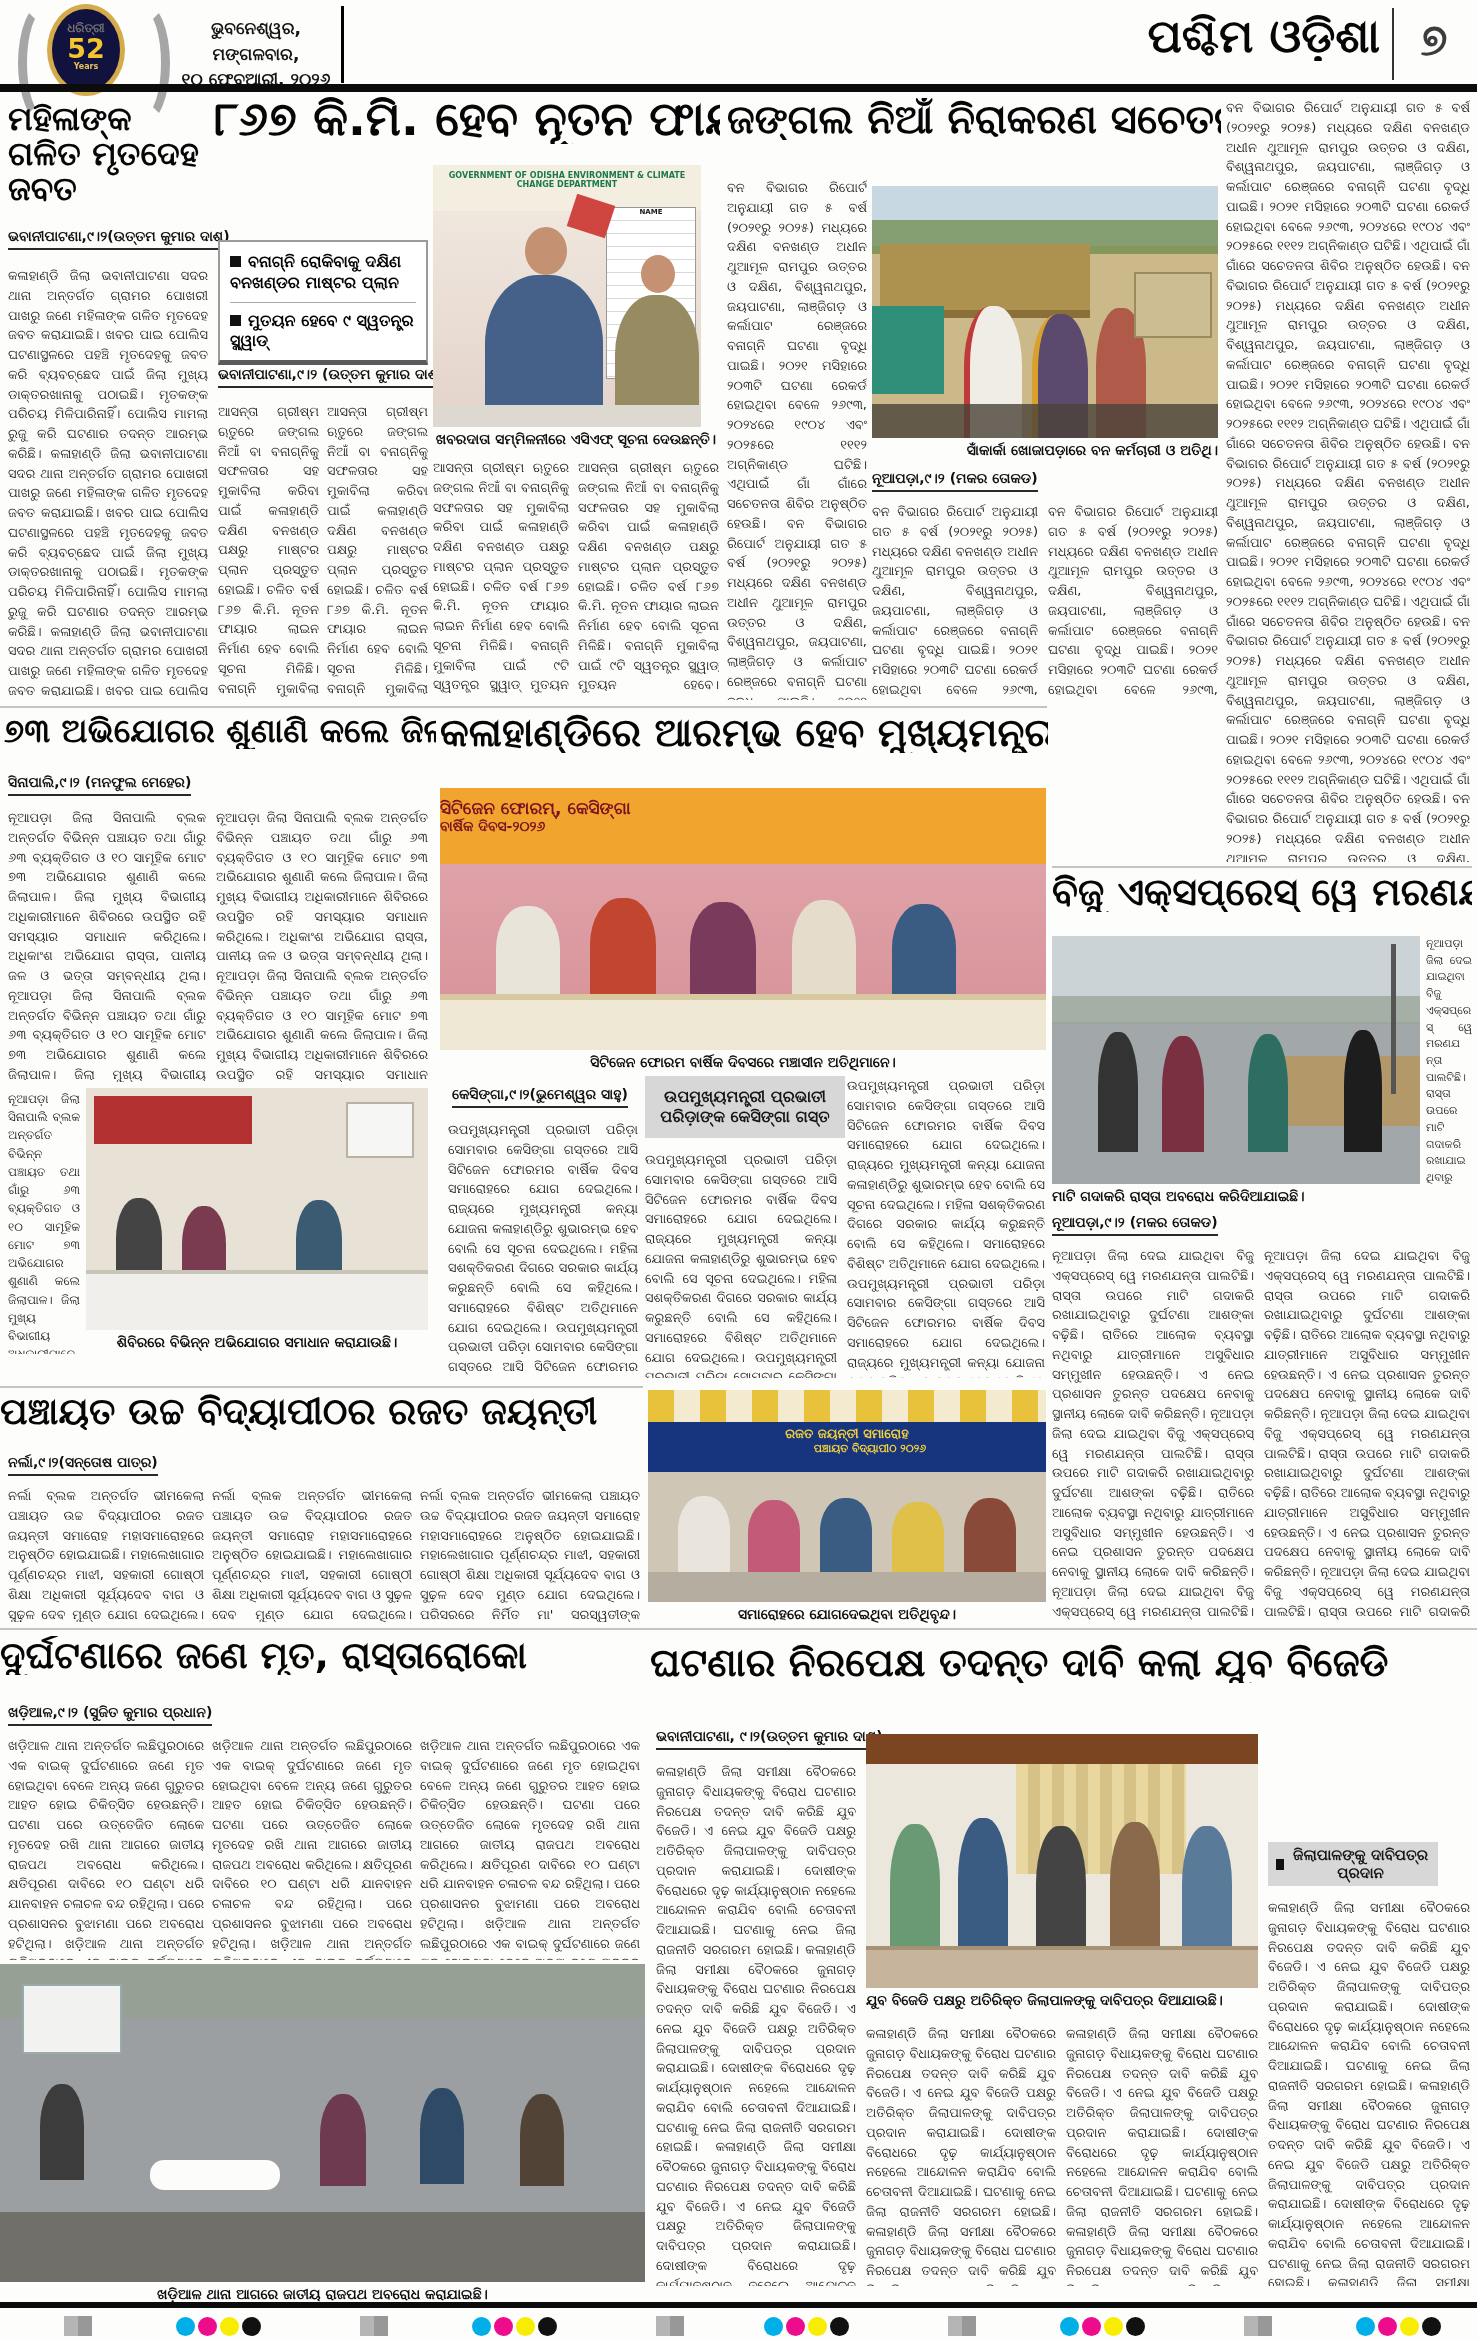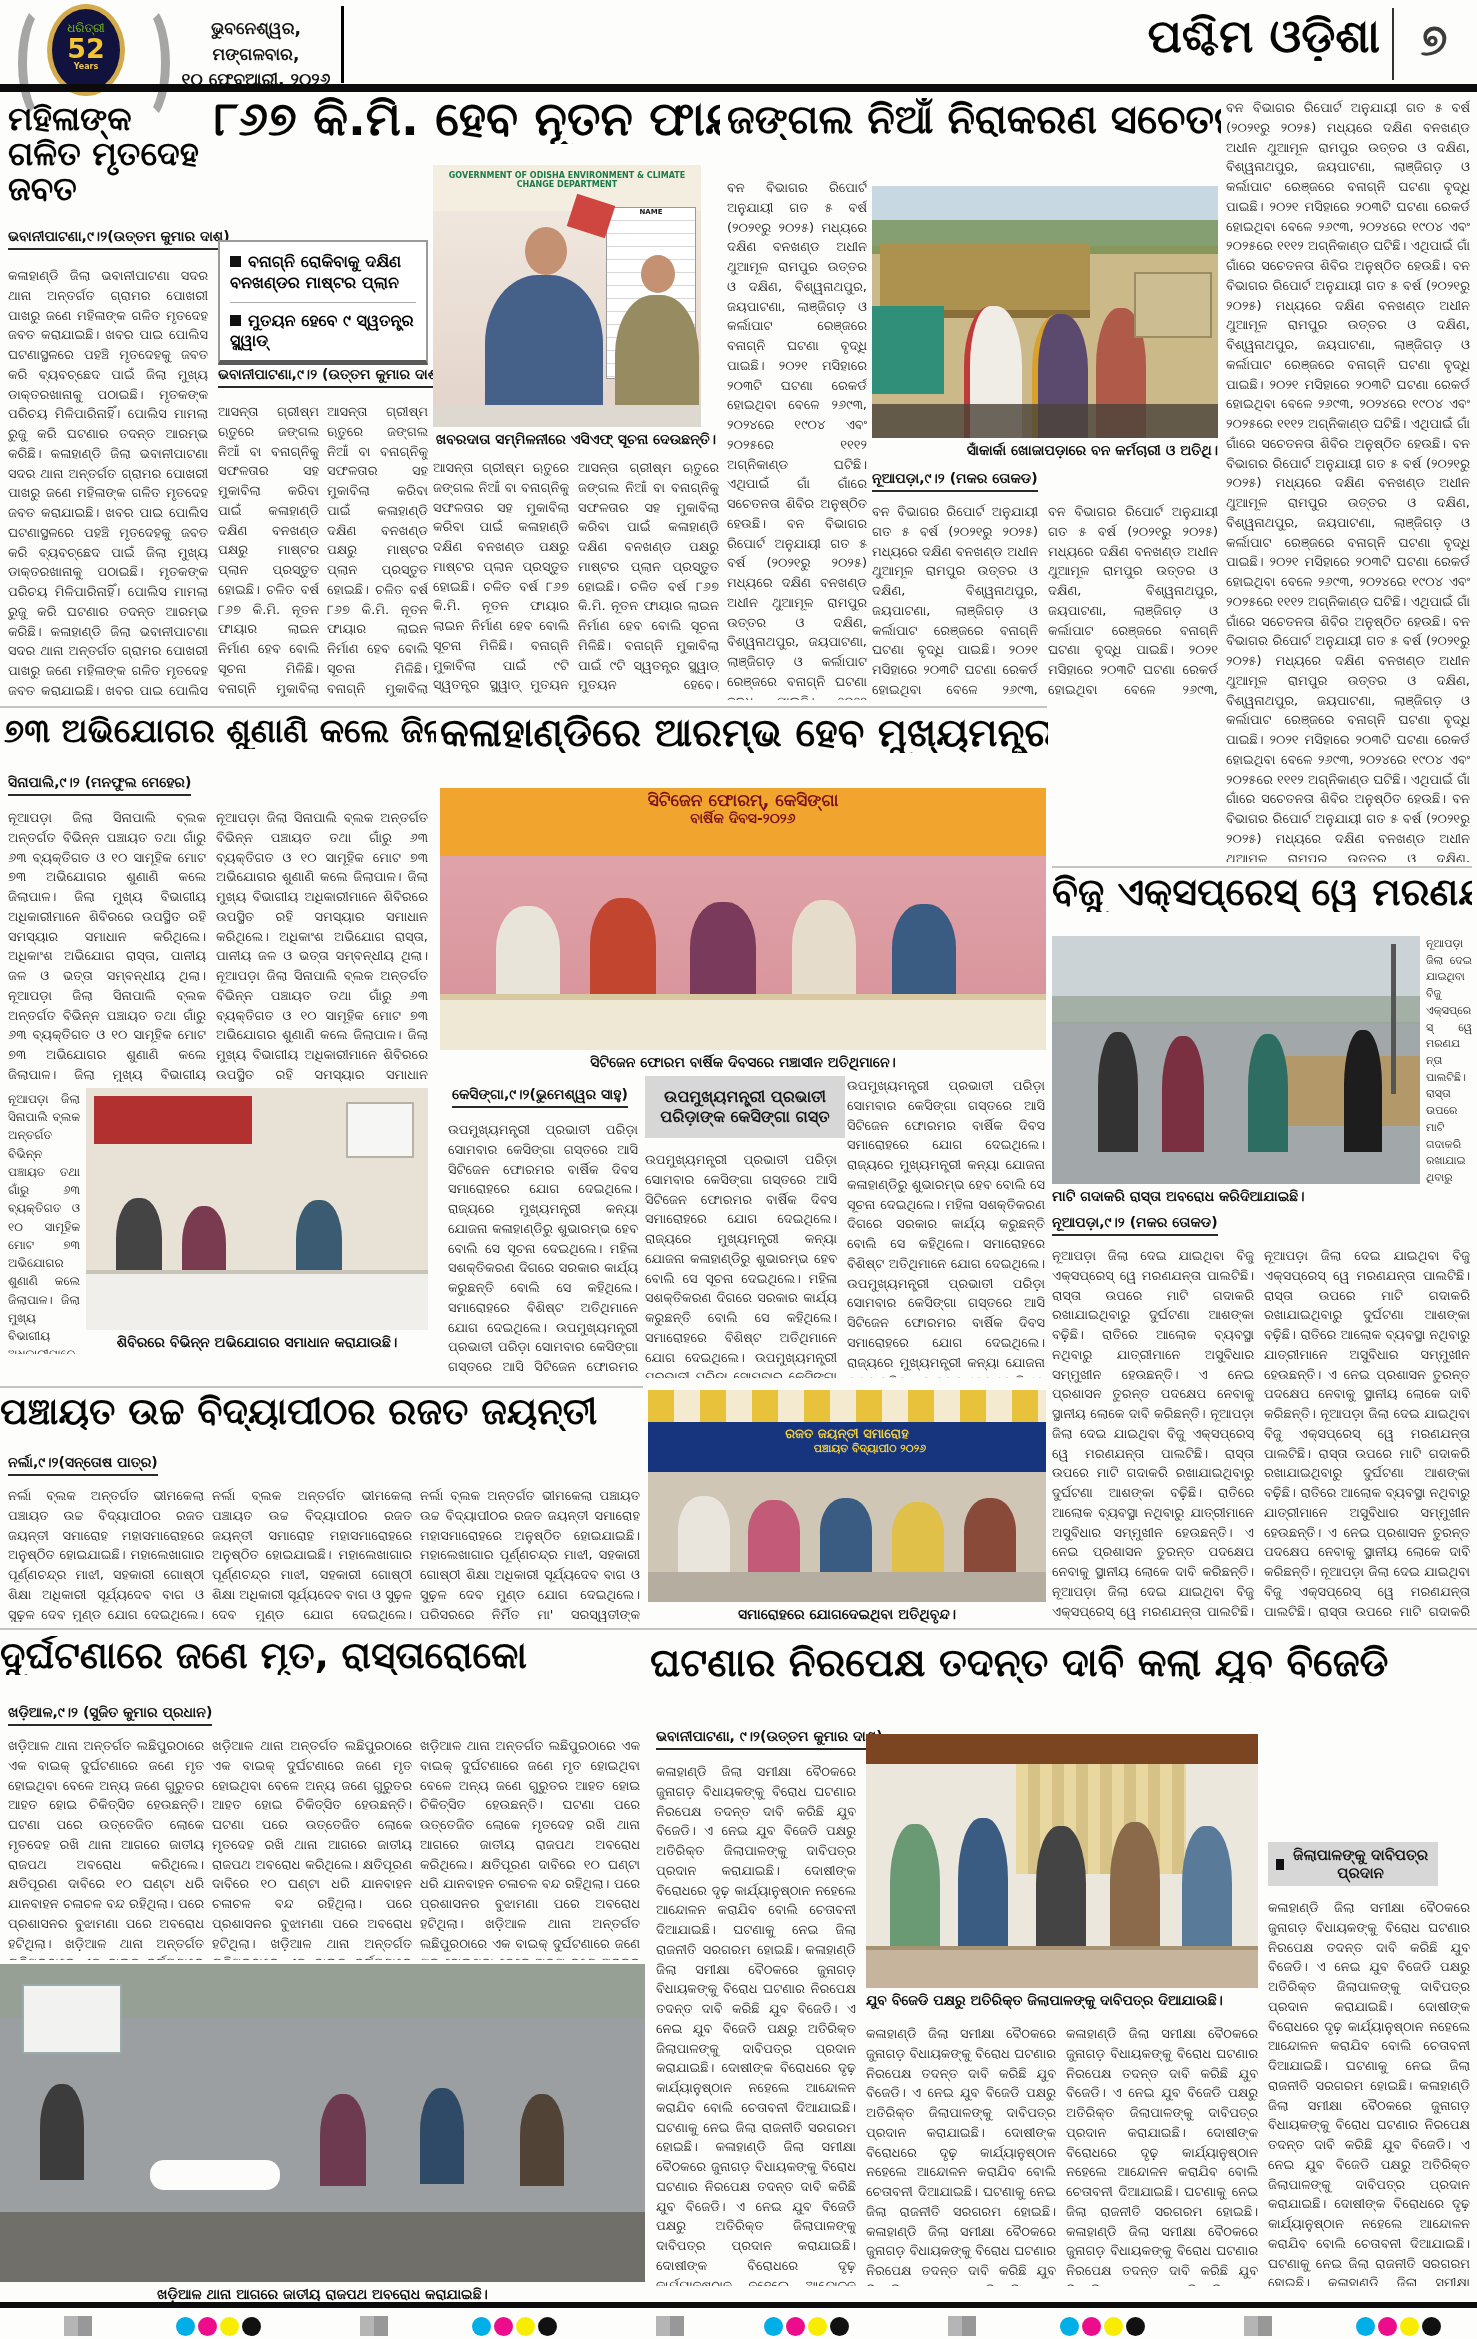--- a/index.html
+++ b/index.html
@@ -35,21 +35,21 @@
   .head{position:absolute;border-radius:50%;background:#c49173;}
 </style>
 </head>
 <body>
 
 <div class="page">
 
   <div class="paren" style="left:18px;top:2px;border-left:9px solid #a6a6a6;"></div>
   <div class="paren" style="left:118px;top:2px;border-right:9px solid #a6a6a6;"></div>
   <div class="medal" style="left:47px;top:4px;">
-    <div style="color:#84cc16;font-size:12px;font-weight:400;margin-top:12px;">ଧରିତ୍ରୀ</div>
+    <div style="color:#737373;font-size:12px;font-weight:700;margin-top:12px;">ଧରିତ୍ରୀ</div>
     <div style="color:#f4c431;font-size:27px;font-weight:800;line-height:1;">52</div>
     <div style="color:#e9c25a;font-size:8px;font-weight:700;">Years</div>
   </div>
   <div class="abs" style="left:178px;top:16px;width:156px;text-align:center;font-weight:800;font-size:17px;line-height:1.5;">
     <div>ଭୁବନେଶ୍ୱର, ମଙ୍ଗଳବାର,</div>
     <div>୧୦ ଫେବୃଆରୀ, ୨୦୨୬</div>
   </div>
   <div class="abs" style="left:341px;top:6px;width:3px;height:77px;background:#000;"></div>
   <div class="abs hl" style="left:930px;top:12px;width:450px;font-size:46px;text-align:right;">ପଶ୍ଚିମ ଓଡ଼ିଶା</div>
   <div class="abs" style="left:1392px;top:8px;width:2px;height:72px;background:#333;"></div>
@@ -116,21 +116,21 @@
     <div class="ph" style="right:14px;top:14px;width:64px;height:52px;background:#f6f6f4;border:2px solid #b8b2a4;"></div>
     <div class="fig" style="left:30px;top:110px;width:46px;height:90px;background:#444;"></div>
     <div class="fig" style="left:96px;top:118px;width:44px;height:84px;background:#7a3a50;"></div>
     <div class="fig" style="left:210px;top:112px;width:46px;height:88px;background:#3a5b72;"></div>
     <div class="ph" style="left:0;bottom:0;right:0;height:56px;background:#f0efeb;border-top:4px solid #c9c4b8;"></div>
   </div>
   <div class="abs cap" style="left:86px;top:1334px;width:342px;text-align:center;">ଶିବିରରେ ବିଭିନ୍ନ ଅଭିଯୋଗର ସମାଧାନ କରାଯାଉଛି।</div>
 
   <div class="abs hl" style="left:440px;top:712px;width:608px;font-size:39px;">କଳାହାଣ୍ଡିରେ ଆରମ୍ଭ ହେବ ମୁଖ୍ୟମନ୍ତ୍ରୀ କନ୍ୟା ଯୋଜନା</div>
   <div class="photo" style="left:440px;top:788px;width:606px;height:262px;background:linear-gradient(#e2a9ae,#d79098);">
-    <div class="ph" style="left:0;top:0;right:0;height:66px;background:#f2a52e;color:#7a1022;font-weight:800;text-align:center;padding-top:2px;">
+    <div class="ph" style="left:0;top:0;right:0;height:66px;background:#f2a52e;color:#7a1022;font-weight:800;text-align:left;padding-top:10px;">
       <div style="font-size:17px;">ସିଟିଜେନ ଫୋରମ୍, କେସିଙ୍ଗା</div>
       <div style="font-size:14px;">ବାର୍ଷିକ ଦିବସ-୨୦୨୬</div>
     </div>
     <div class="fig" style="left:56px;top:118px;width:64px;height:96px;background:#e8e4da;"></div>
     <div class="fig" style="left:150px;top:110px;width:66px;height:104px;background:#c2452f;"></div>
     <div class="fig" style="left:250px;top:114px;width:66px;height:100px;background:#7a3a5c;"></div>
     <div class="fig" style="left:352px;top:112px;width:64px;height:102px;background:#e6dccc;"></div>
     <div class="fig" style="left:452px;top:116px;width:64px;height:98px;background:#3a5b82;"></div>
     <div class="ph" style="left:0;bottom:0;right:0;height:50px;background:#efe8d4;border-top:6px solid #d8c8a0;"></div>
   </div>

